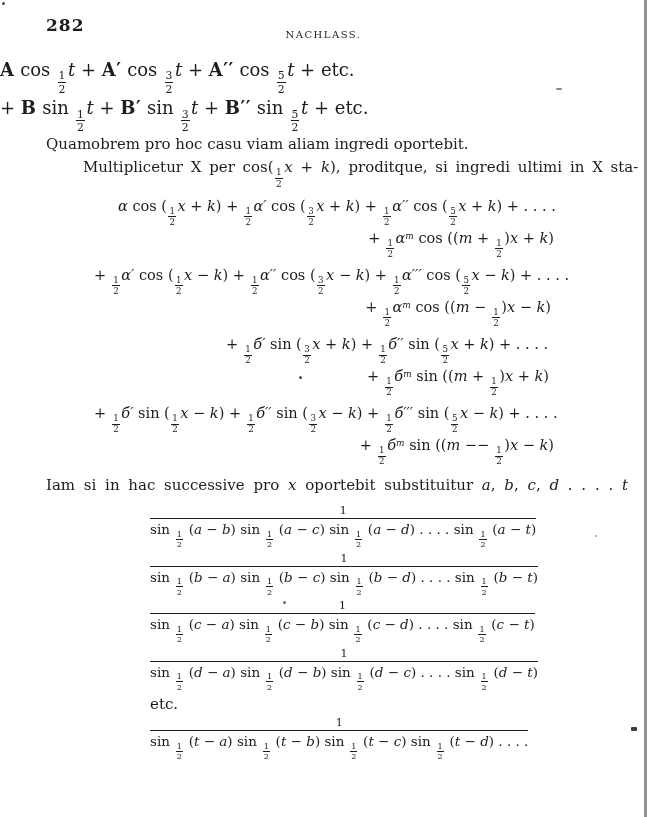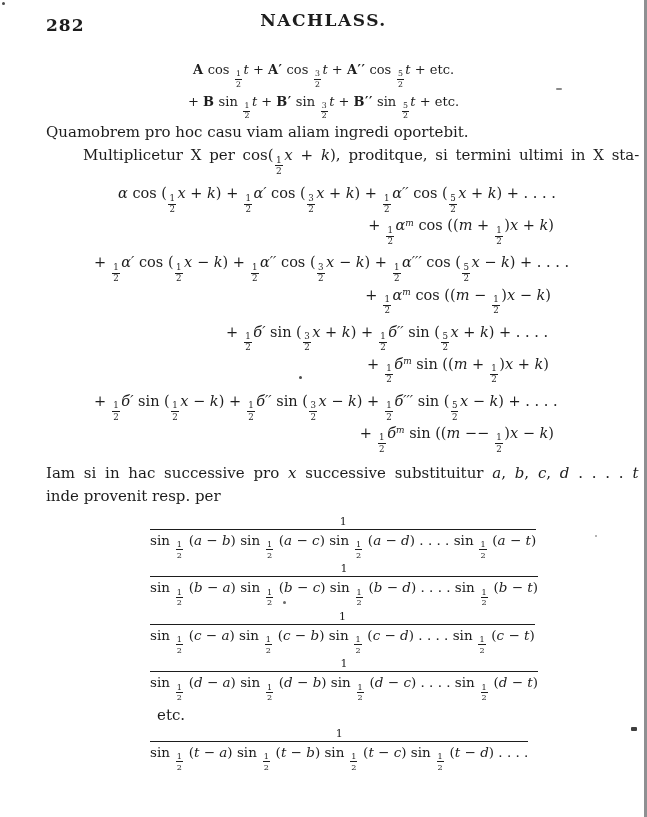--- a/index.html
+++ b/index.html
@@ -14,36 +14,36 @@
   .speck{position:absolute;background:#4a4a4a;border-radius:50%;}
   .sp1{left:2px;top:2px;width:3px;height:3px;}
   .sp2{left:556px;top:88px;width:6px;height:2px;background:#8a8a8a;border-radius:1px;}
   .sp3{left:299px;top:376px;width:3px;height:3px;}
   .sp4{left:595px;top:535px;width:2px;height:2px;background:#9a9a9a;}
   .sp5{left:631px;top:727px;width:6px;height:4px;background:#3f3f3f;border-radius:1px;}
   .sp6{left:283px;top:601px;width:3px;height:3px;background:#6a6a6a;}
   
   .running-head{position:relative;padding-top:17px;height:24px;padding-left:13px;}
   .pageno{position:absolute;left:46px;top:15px;font-size:17px;font-weight:bold;letter-spacing:1px;}
-  .rh-title{position:absolute;left:50%;top:10px;transform:translateX(-50%);
-    font-size:17px;font-weight:bold;letter-spacing:1.5px;}
+  .rh-title{position:absolute;left:50%;top:29px;transform:translateX(-50%);
+    font-size:10px;font-weight:normal;letter-spacing:1.5px;}
   
   .mr{font-style:normal;}
   .mi{font-style:italic;}
   .mk{font-weight:bold;letter-spacing:.5px;}
   .ms{font-style:italic;font-size:.62em;position:relative;top:-.5em;letter-spacing:0;}
   .sf{display:inline-flex;flex-direction:column;align-items:center;
       font-size:.6em;line-height:1.05;vertical-align:-0.32em;margin:0 1.5px;font-style:normal;font-weight:normal;}
   .sf .t{border-bottom:1px solid #1d1d1d;padding:0 1px .5px;}
   .sf .b{padding-top:.5px;}
   .bigfrac{display:inline-block;text-align:center;}
   .bigfrac .bfn{display:block;border-bottom:1px solid #1d1d1d;padding-bottom:1px;font-size:11px;line-height:12px;}
   .bigfrac .bfd{display:block;padding-top:2px;font-size:13.5px;line-height:16px;white-space:nowrap;}
   
-  .d1{margin-top:16px;text-align:center;font-size:13px;}
+  .d1{margin-top:16px;text-align:left;font-size:18px;}
   .d1 .eq-line{line-height:25px;white-space:nowrap;}
   .para{margin:0 46px;}
   .pline{line-height:23px;white-space:nowrap;}
   .p1{margin-top:0;}
   .indent{padding-left:37px;}
   .ws2{word-spacing:3px;}
   .ws3{word-spacing:4px;}
   .d2{margin:6px 46px 0;font-size:14.5px;}
   .d2 .eq-line{line-height:22px;white-space:nowrap;}
   .gap{margin-bottom:5px;}
@@ -51,21 +51,21 @@
   .e2-2{text-align:right;padding-right:47px;}
   .e2-3{padding-left:48px;}
   .e2-4{text-align:right;padding-right:50px;}
   .e2-5{padding-left:180px;}
   .e2-6{text-align:right;padding-right:52px;}
   .e2-7{padding-left:48px;}
   .e2-8{text-align:right;padding-right:47px;}
   .p3{margin-top:8px;}
   .fracblock{margin:8px 0 0 150px;}
   .frow{margin-bottom:4px;}
-  .etc-row{font-size:15px;line-height:19px;margin:1px 7px 3px;}
+  .etc-row{font-size:15px;line-height:19px;margin:1px 0 3px;}
 </style>
 </head>
 <body>
 
 <div class="page">
 
   <div class="speck sp1"></div>
   <div class="speck sp2"></div>
   <div class="speck sp3"></div>
   <div class="speck sp4"></div>
@@ -101,21 +101,21 @@
   </div>
 
   <div class="para p1">
     <div class="pline">Quamobrem pro hoc casu viam aliam ingredi oportebit.</div>
   </div>
 
   <div class="para">
     <div class="pline indent ws2"><span class="mr">Multiplicetur  X  per  cos(</span><span class="sf">
           <span class="t">1</span>
           <span class="b">2</span>
-        </span><span class="mi">x</span><span class="mr"> + </span><span class="mi">k</span><span class="mr">),  proditque,  si termini ultimi in  X  sta-</span></div>
+        </span><span class="mi">x</span><span class="mr"> + </span><span class="mi">k</span><span class="mr">),  proditque,  si ingredi ultimi in  X  sta-</span></div>
   </div>
 
   <div class="d2">
     <div class="eq-line e2-1"><span class="mi">α</span><span class="mr"> cos (</span><span class="sf">
           <span class="t">1</span>
           <span class="b">2</span>
         </span><span class="mi">x</span><span class="mr"> + </span><span class="mi">k</span><span class="mr">) + </span><span class="sf">
           <span class="t">1</span>
           <span class="b">2</span>
         </span><span class="mi">α′</span><span class="mr"> cos (</span><span class="sf">
@@ -203,22 +203,21 @@
     <div class="eq-line e2-8"><span class="mr">+ </span><span class="sf">
           <span class="t">1</span>
           <span class="b">2</span>
         </span><span class="mi">б</span><span class="ms">m</span><span class="mr"> sin ((</span><span class="mi">m</span><span class="mr"> −− </span><span class="sf">
           <span class="t">1</span>
           <span class="b">2</span>
         </span><span class="mr">)</span><span class="mi">x</span><span class="mr"> − </span><span class="mi">k</span><span class="mr">)</span></div>
   </div>
 
   <div class="para p3">
-    <div class="pline ws3"><span class="mr">Iam si in hac successive pro  </span><span class="mi">x</span><span class="mr">  successive substituitur  </span><span class="mi">a</span><span class="mr">, </span><span class="mi">b</span><span class="mr">, </span><span class="mi">c</span><span class="mr">, </span><span class="mi">d</span><span class="mr"> . . . . </span><span class="mi">t</span></div>
-    <div class="pline">inde provenit resp. per</div>
+    <div class="pline ws3"><span class="mr">Iam si in hac successive pro  </span><span class="mi">x</span><span class="mr">  oportebit substituitur  </span><span class="mi">a</span><span class="mr">, </span><span class="mi">b</span><span class="mr">, </span><span class="mi">c</span><span class="mr">, </span><span class="mi">d</span><span class="mr"> . . . . </span><span class="mi">t</span></div>
   </div>
 
   <div class="fracblock">
     <div class="frow"><span class="bigfrac"><span class="bfn">1</span><span class="bfd"><span class="mr">sin </span><span class="sf">
               <span class="t">1</span>
               <span class="b">2</span>
             </span><span class="mr"> (</span><span class="mi">a</span><span class="mr"> − </span><span class="mi">b</span><span class="mr">) sin </span><span class="sf">
               <span class="t">1</span>
               <span class="b">2</span>
             </span><span class="mr"> (</span><span class="mi">a</span><span class="mr"> − </span><span class="mi">c</span><span class="mr">) sin </span><span class="sf">

